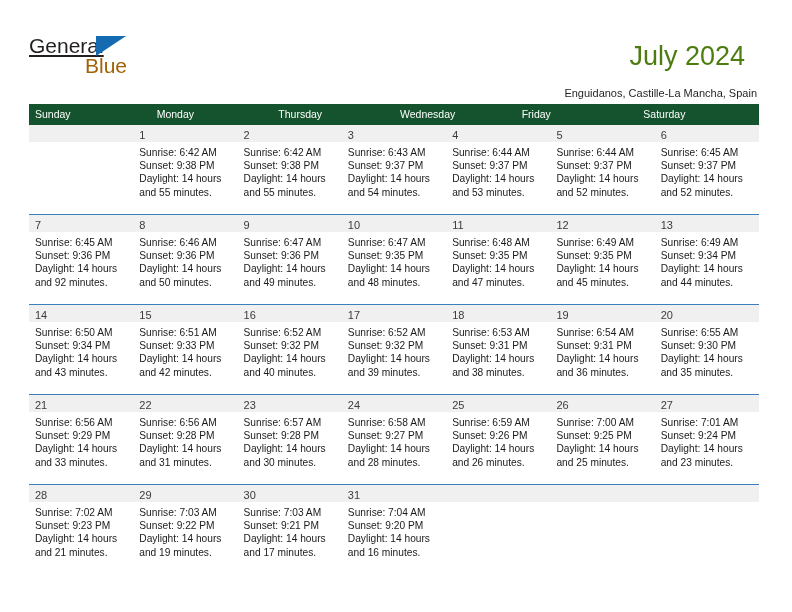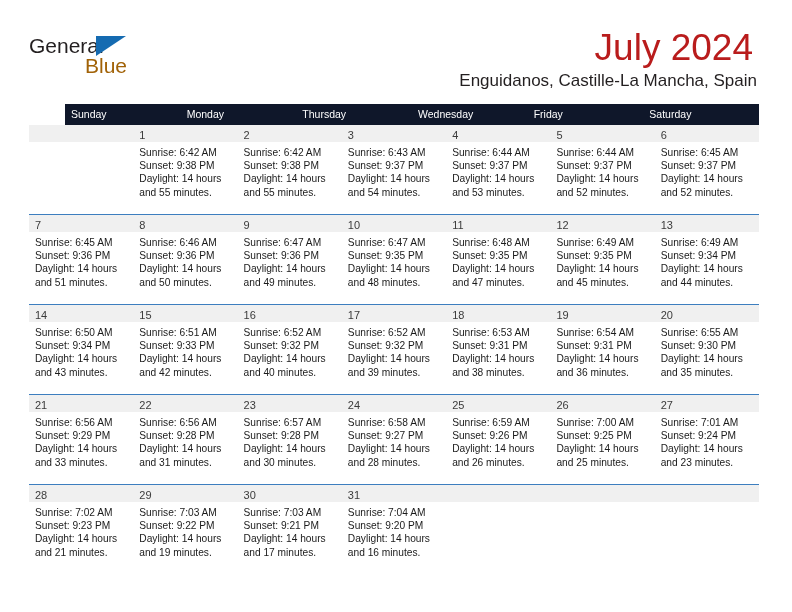--- a/index.html
+++ b/index.html
@@ -37,20 +37,21 @@
     height: 52px;
   }
   .brand-general {
     position: absolute;
     left: 0;
     top: 0;
     font-size: 21px;
     line-height: 23px;
     color: #231f20;
     letter-spacing: 0px;
+    text-decoration: underline;
   }
   .brand-blue {
     position: absolute;
     left: 56px;
     top: 20px;
     font-size: 21px;
     line-height: 23px;
     color: #a16207;
   }
   .brand-tri {
@@ -63,47 +64,46 @@
     border-bottom: 20px solid transparent;
   }
 
   .title-block {
     position: absolute;
     right: 0;
     top: 0;
     text-align: right;
   }
   .cal-title {
-    font-size: 37px;
+    font-size: 27px;
     line-height: 32px;
-    color: #b91c1c;
+    color: #4d7c0f;
     font-weight: normal;
-    margin: 4px;
+    margin: 12px;
     white-space: nowrap;
   }
   .cal-subtitle {
-    font-size: 17px;
+    font-size: 11px;
     line-height: 18px;
     color: #231f20;
     margin: 8px 0 0 0;
     white-space: nowrap;
   }
 
   
   .calendar {
     position: absolute;
     left: 29px;
     top: 104px;
     width: 730px;
   }
   .dow-row {
     display: flex;
-    background: #0f172a;
+    background: #14532d;
     height: 21px;
-    margin-left: 36px;
   }
   .dow {
     flex: 1 1 0;
     color: #ffffff;
     font-size: 10.5px;
     line-height: 21px;
     padding-left: 6px;
     box-sizing: border-box;
     white-space: nowrap;
     overflow: hidden;
@@ -238,21 +238,21 @@
             </div>
           </div>
         </div>
         <div class="week">
           <div class="day">
             <div class="day-num-bar"><span class="day-num">7</span></div>
             <div class="day-body">
               <div>Sunrise: 6:45 AM</div>
               <div>Sunset: 9:36 PM</div>
               <div>Daylight: 14 hours</div>
-              <div>and 51 minutes.</div>
+              <div>and 92 minutes.</div>
             </div>
           </div>
           <div class="day">
             <div class="day-num-bar"><span class="day-num">8</span></div>
             <div class="day-body">
               <div>Sunrise: 6:46 AM</div>
               <div>Sunset: 9:36 PM</div>
               <div>Daylight: 14 hours</div>
               <div>and 50 minutes.</div>
             </div>

